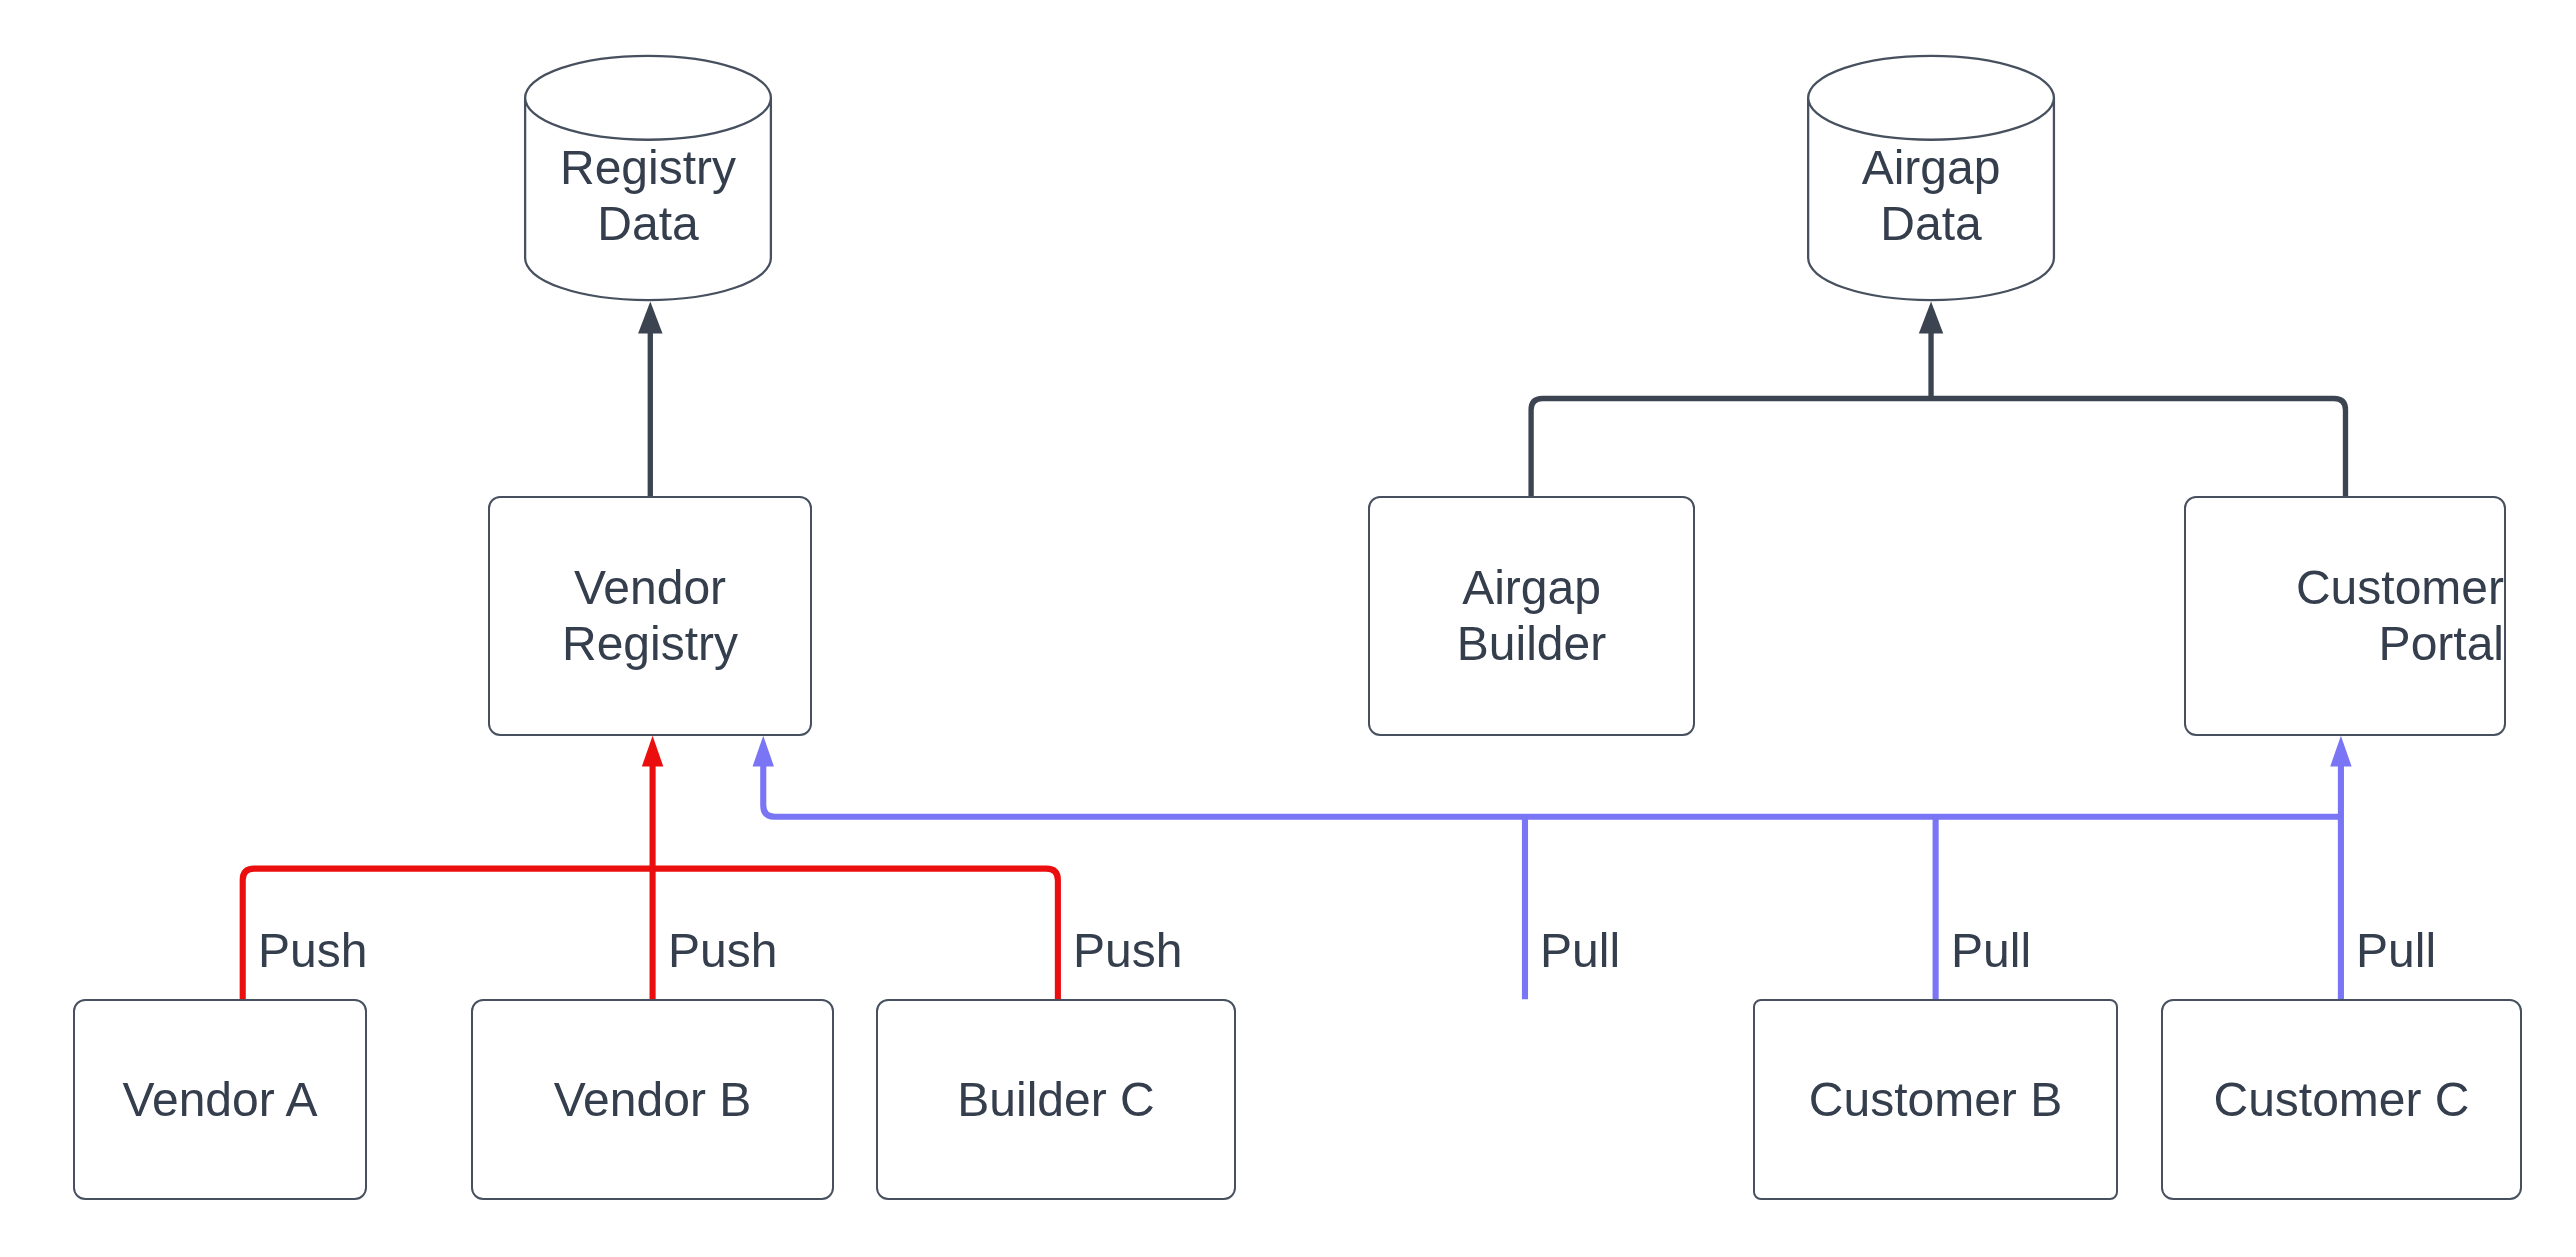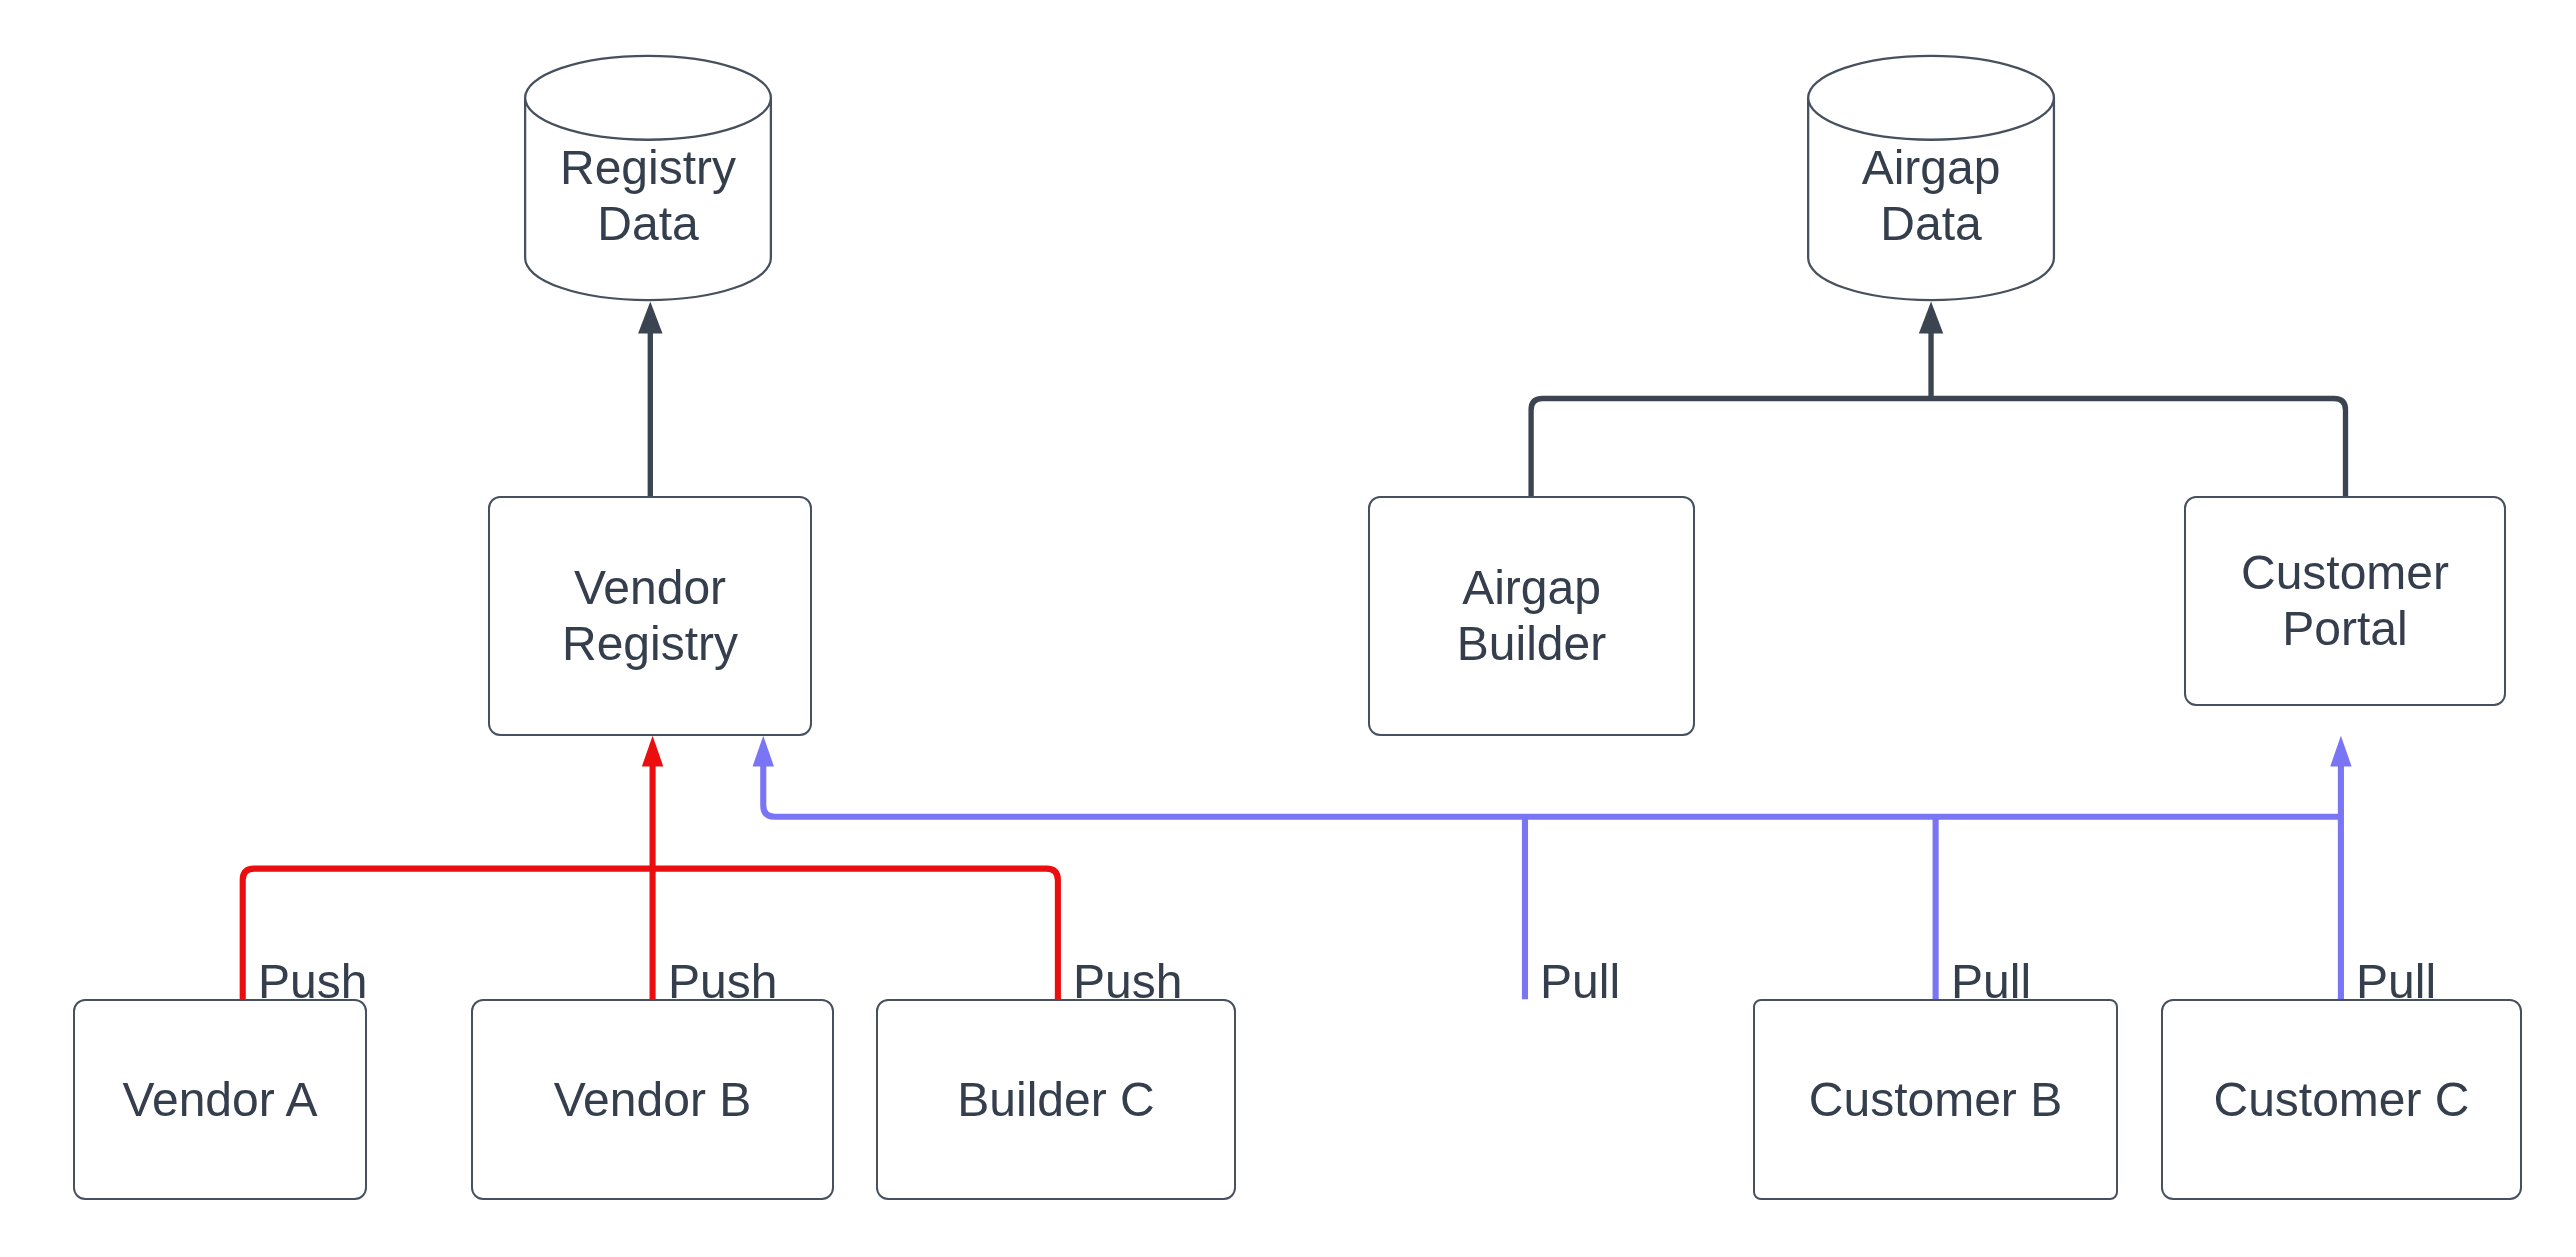--- a/index.html
+++ b/index.html
@@ -64,21 +64,20 @@
     color: var(--text);
     font-size: 48px;
     line-height: 1.16;
   }
   .edge-label {
     position: absolute;
     color: var(--text);
     font-size: 48px;
     line-height: 1;
     white-space: nowrap;
-    margin-top: 31px;
   }
 </style>
 </head>
 <body>
 
 <div class="canvas">
 
   <svg class="edges-layer" viewBox="0 0 3375 1648" xmlns="http://www.w3.org/2000/svg">
 
     <g>
@@ -121,21 +120,21 @@
   </div>
 
   <div class="node" style="left:488px; top:496px; width:324px; height:240px;">
     <span>Vendor</span>
     <span>Registry</span>
   </div>
   <div class="node" style="left:1368px; top:496px; width:327px; height:240px;">
     <span>Airgap</span>
     <span>Builder</span>
   </div>
-  <div class="node" style="left:2184px; top:496px; width:322px; height:210px;">
+  <div class="node" style="left:2184px; top:496px; width:322px; height:240px;align-items:flex-end;">
     <span>Customer</span>
     <span>Portal</span>
   </div>
 
   <div class="node" style="left:73px; top:999px; width:294px; height:201px;">
     <span>Vendor A</span>
   </div>
   <div class="node" style="left:471px; top:999px; width:363px; height:201px;">
     <span>Vendor B</span>
   </div>

